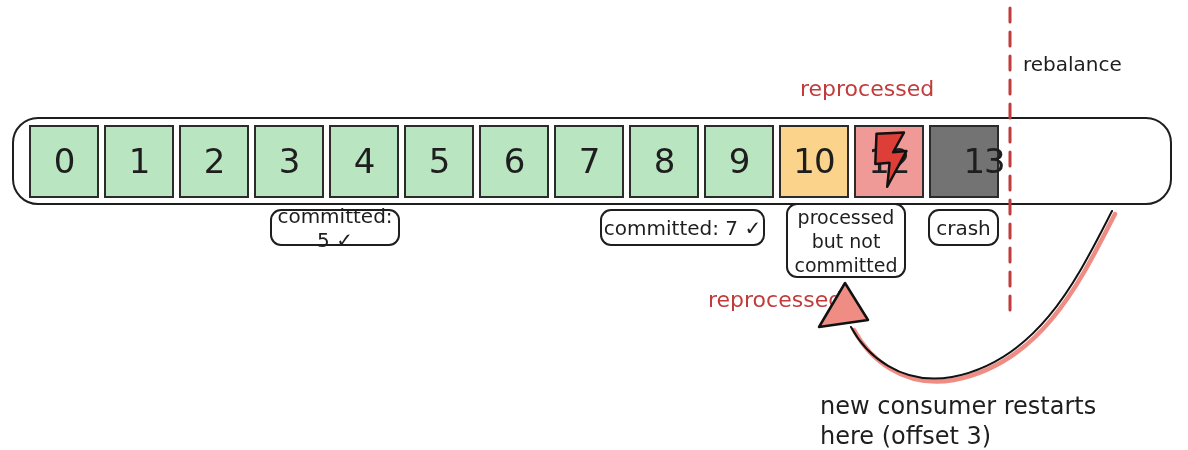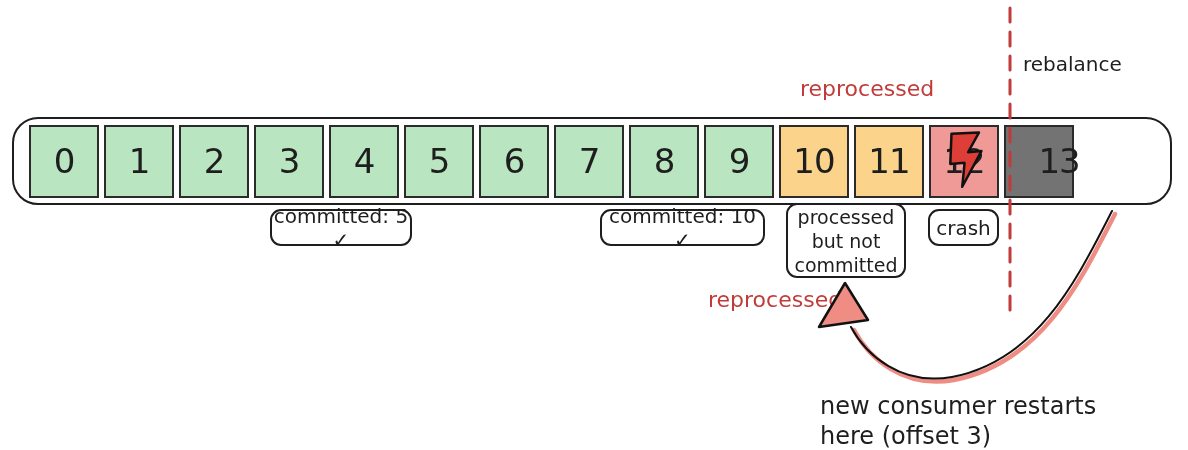--- a/index.html
+++ b/index.html
@@ -59,21 +59,21 @@
     display: flex;
     align-items: center;
     justify-content: center;
     font-size: 20px;
     text-align: center;
     white-space: pre-line;
     line-height: 24px;
     box-sizing: border-box;
     z-index: 3;
   }
-  .box-committed5  { left: 270px; top: 209px; width: 142px; height: 37px; }
+  .box-committed5  { left: 270px; top: 209px; width: 130px; height: 37px; }
   .box-committed10 { left: 600px; top: 209px; width: 165px; height: 37px; }
   .box-procnotcomm { left: 786px; top: 203px; width: 120px; height: 75px; font-size: 19px; line-height: 24px; }
   .box-crash       { left: 928px; top: 209px; width: 71px;  height: 37px; }
 
   
   .red-text {
     position: absolute;
     color: var(--red, #c13b3b);
     font-size: 22px;
     white-space: nowrap;
@@ -139,40 +139,37 @@
         </div>
         <div class="cell committed">
           <span>8</span>
         </div>
         <div class="cell committed">
           <span>9</span>
         </div>
         <div class="cell uncommitted">
           <span>10</span>
         </div>
-        <div class="cell uncommitted">
-          <span>11</span>
-        </div>
         <div class="cell crash">
           <span>12</span>
   <span class="bolt-wrap">
     <svg width="54" height="62" viewBox="0 0 54 62">
       <path d="M 11 7 L 38 2 L 30 23 L 43 20 L 29 58 L 28 34 L 14 37 Z" fill="var(--bolt, #dd3f38)" stroke="#111111" stroke-width="2.5" stroke-linejoin="round"></path>
     </svg>
   </span>
 </div>
         <div class="cell pending">
           <span>13</span>
         </div>
       </div>
   </div>
 
   <div class="label-box box-committed5">committed: 5 ✓</div>
 
-  <div class="label-box box-committed10">committed: 10 ✓</div>
+  <div class="label-box box-committed10">committed: 7 ✓</div>
 
   <div class="label-box box-crash">crash</div>
 
   <div class="label-box box-procnotcomm">processed
 but not
 committed</div>
 
   <div class="red-text reprocessed-top">reprocessed</div>
 
   <div class="red-text reprocessed-bottom">reprocessed</div>

